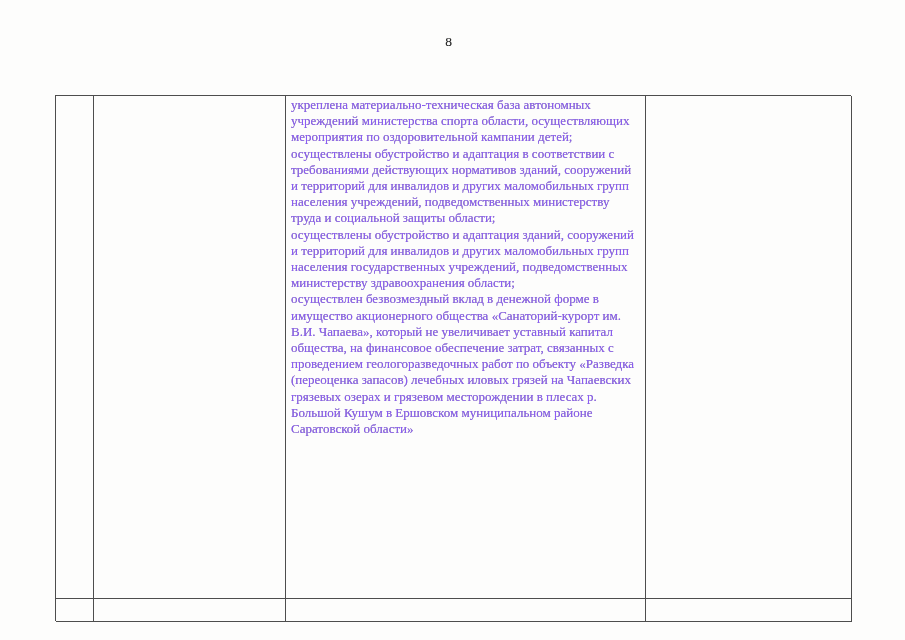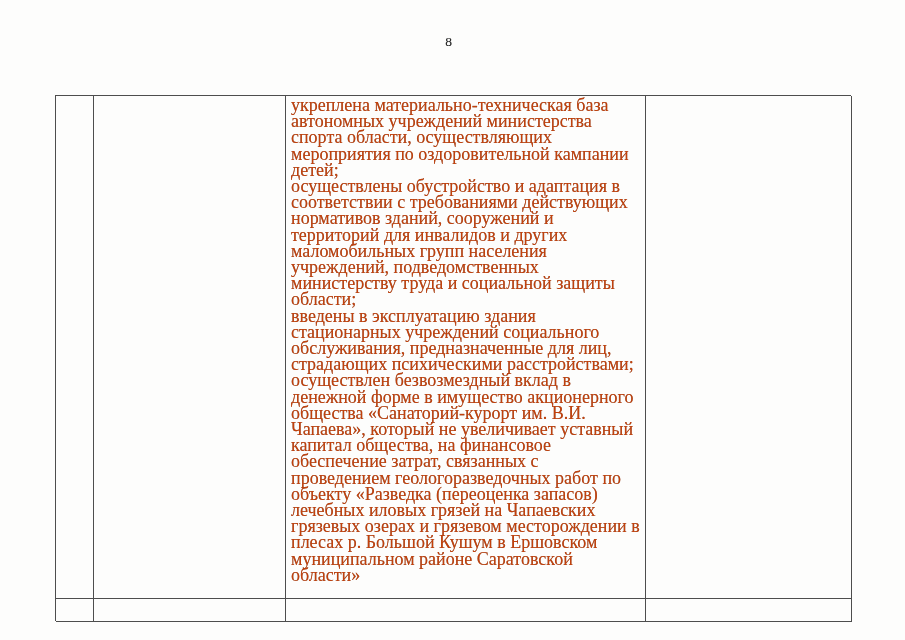--- a/index.html
+++ b/index.html
@@ -40,23 +40,23 @@
     grid-template-rows: 503px 23px;
   }
   .cell {
     border-right: 1px solid #4d4d4d;
     border-bottom: 1px solid #4d4d4d;
     box-sizing: border-box;
     overflow: hidden;
   }
   .cell-text {
     padding: 1px 4px 0 5px;
-    font-size: 18px;
+    font-size: 13px;
     line-height: 16.2px;
-    color: #c2410c;
+    color: #8b5cf6;
     text-shadow: 0 0 0.6px rgba(35,35,35,0.5);
   }
   .cell-text .para {
     margin: 0;
   }
 </style>
 </head>
 <body>
 
 <div class="page">
@@ -64,21 +64,21 @@
   <div class="page-number">8</div>
 
   <div class="doc-table">
 
     <div class="cell"></div>
     <div class="cell"></div>
 
     <div class="cell cell-text">
       <p class="para">укреплена материально-техническая база автономных учреждений министерства спорта области, осуществляющих мероприятия по оздоровительной кампании детей;</p>
       <p class="para">осуществлены обустройство и адаптация в соответствии с требованиями действующих нормативов зданий, сооружений и территорий для инвалидов и других маломобильных групп населения учреждений, подведомственных министерству труда и социальной защиты области;</p>
-      <p class="para">введены в эксплуатацию здания стационарных учреждений социального обслуживания, предназначенные для лиц, страдающих психическими расстройствами;</p>
+      <p class="para">осуществлены обустройство и адаптация зданий, сооружений и территорий для инвалидов и других маломобильных групп населения государственных учреждений, подведомственных министерству здравоохранения области;</p>
       <p class="para">осуществлен безвозмездный вклад в денежной форме в имущество акционерного общества «Санаторий-курорт им. В.И. Чапаева», который не увеличивает уставный капитал общества, на финансовое обеспечение затрат, связанных с проведением геологоразведочных работ по объекту «Разведка (переоценка запасов) лечебных иловых грязей на Чапаевских грязевых озерах и грязевом месторождении в плесах р. Большой Кушум в Ершовском муниципальном районе Саратовской области»</p>
     </div>
 
     <div class="cell"></div>
 
     <div class="cell"></div>
     <div class="cell"></div>
     <div class="cell"></div>
     <div class="cell"></div>
 

